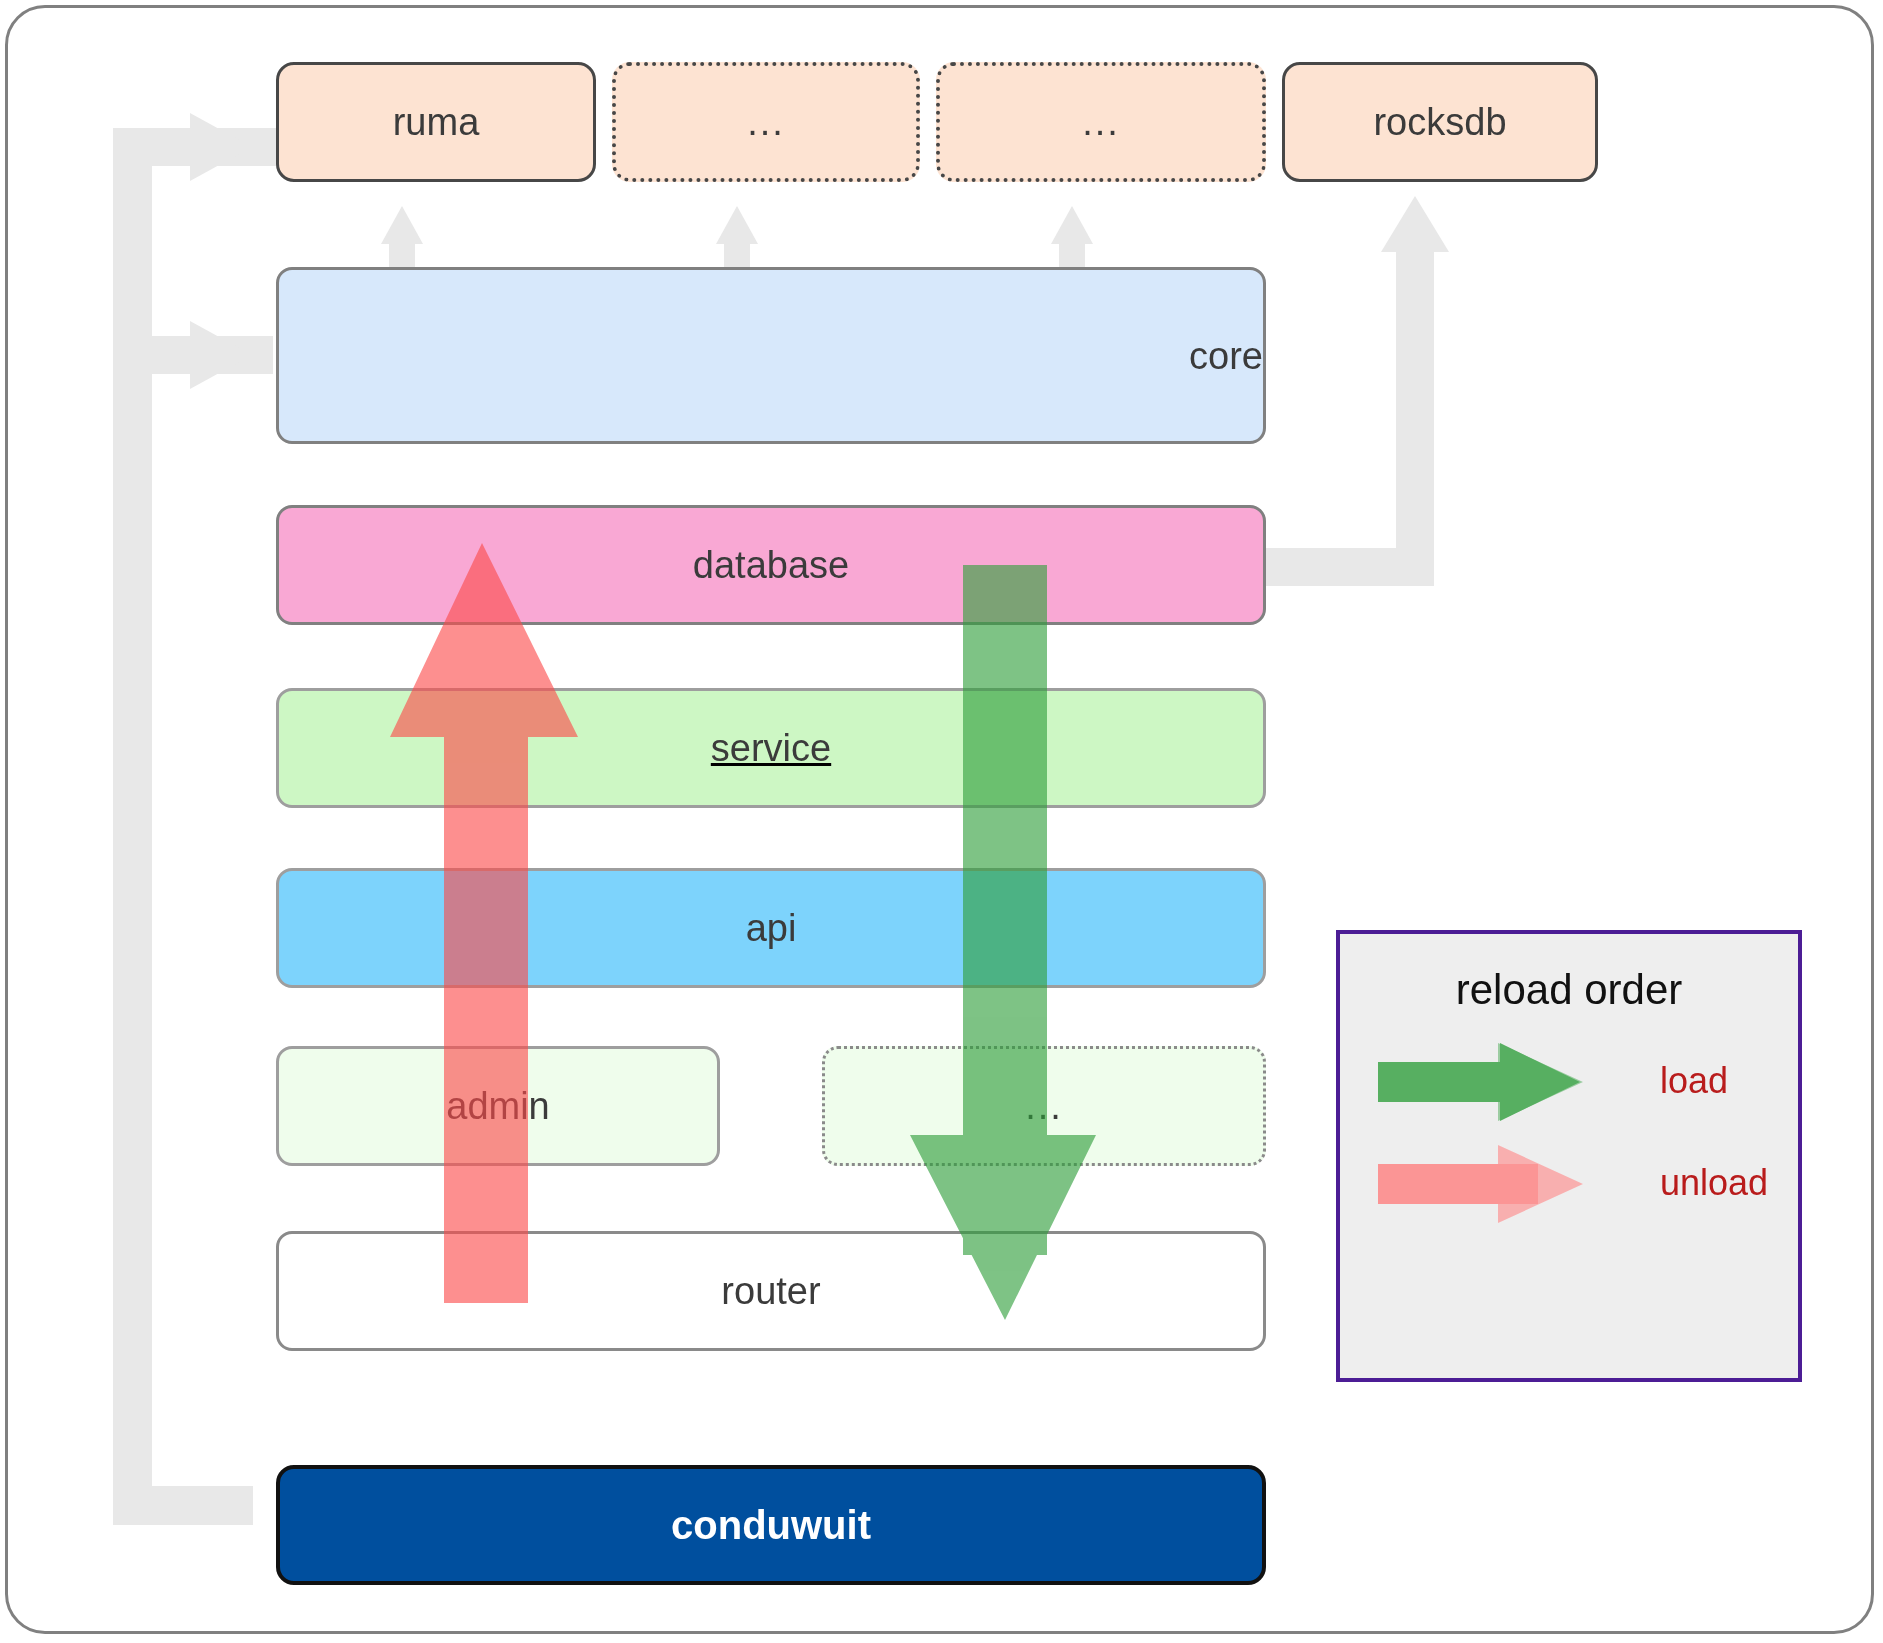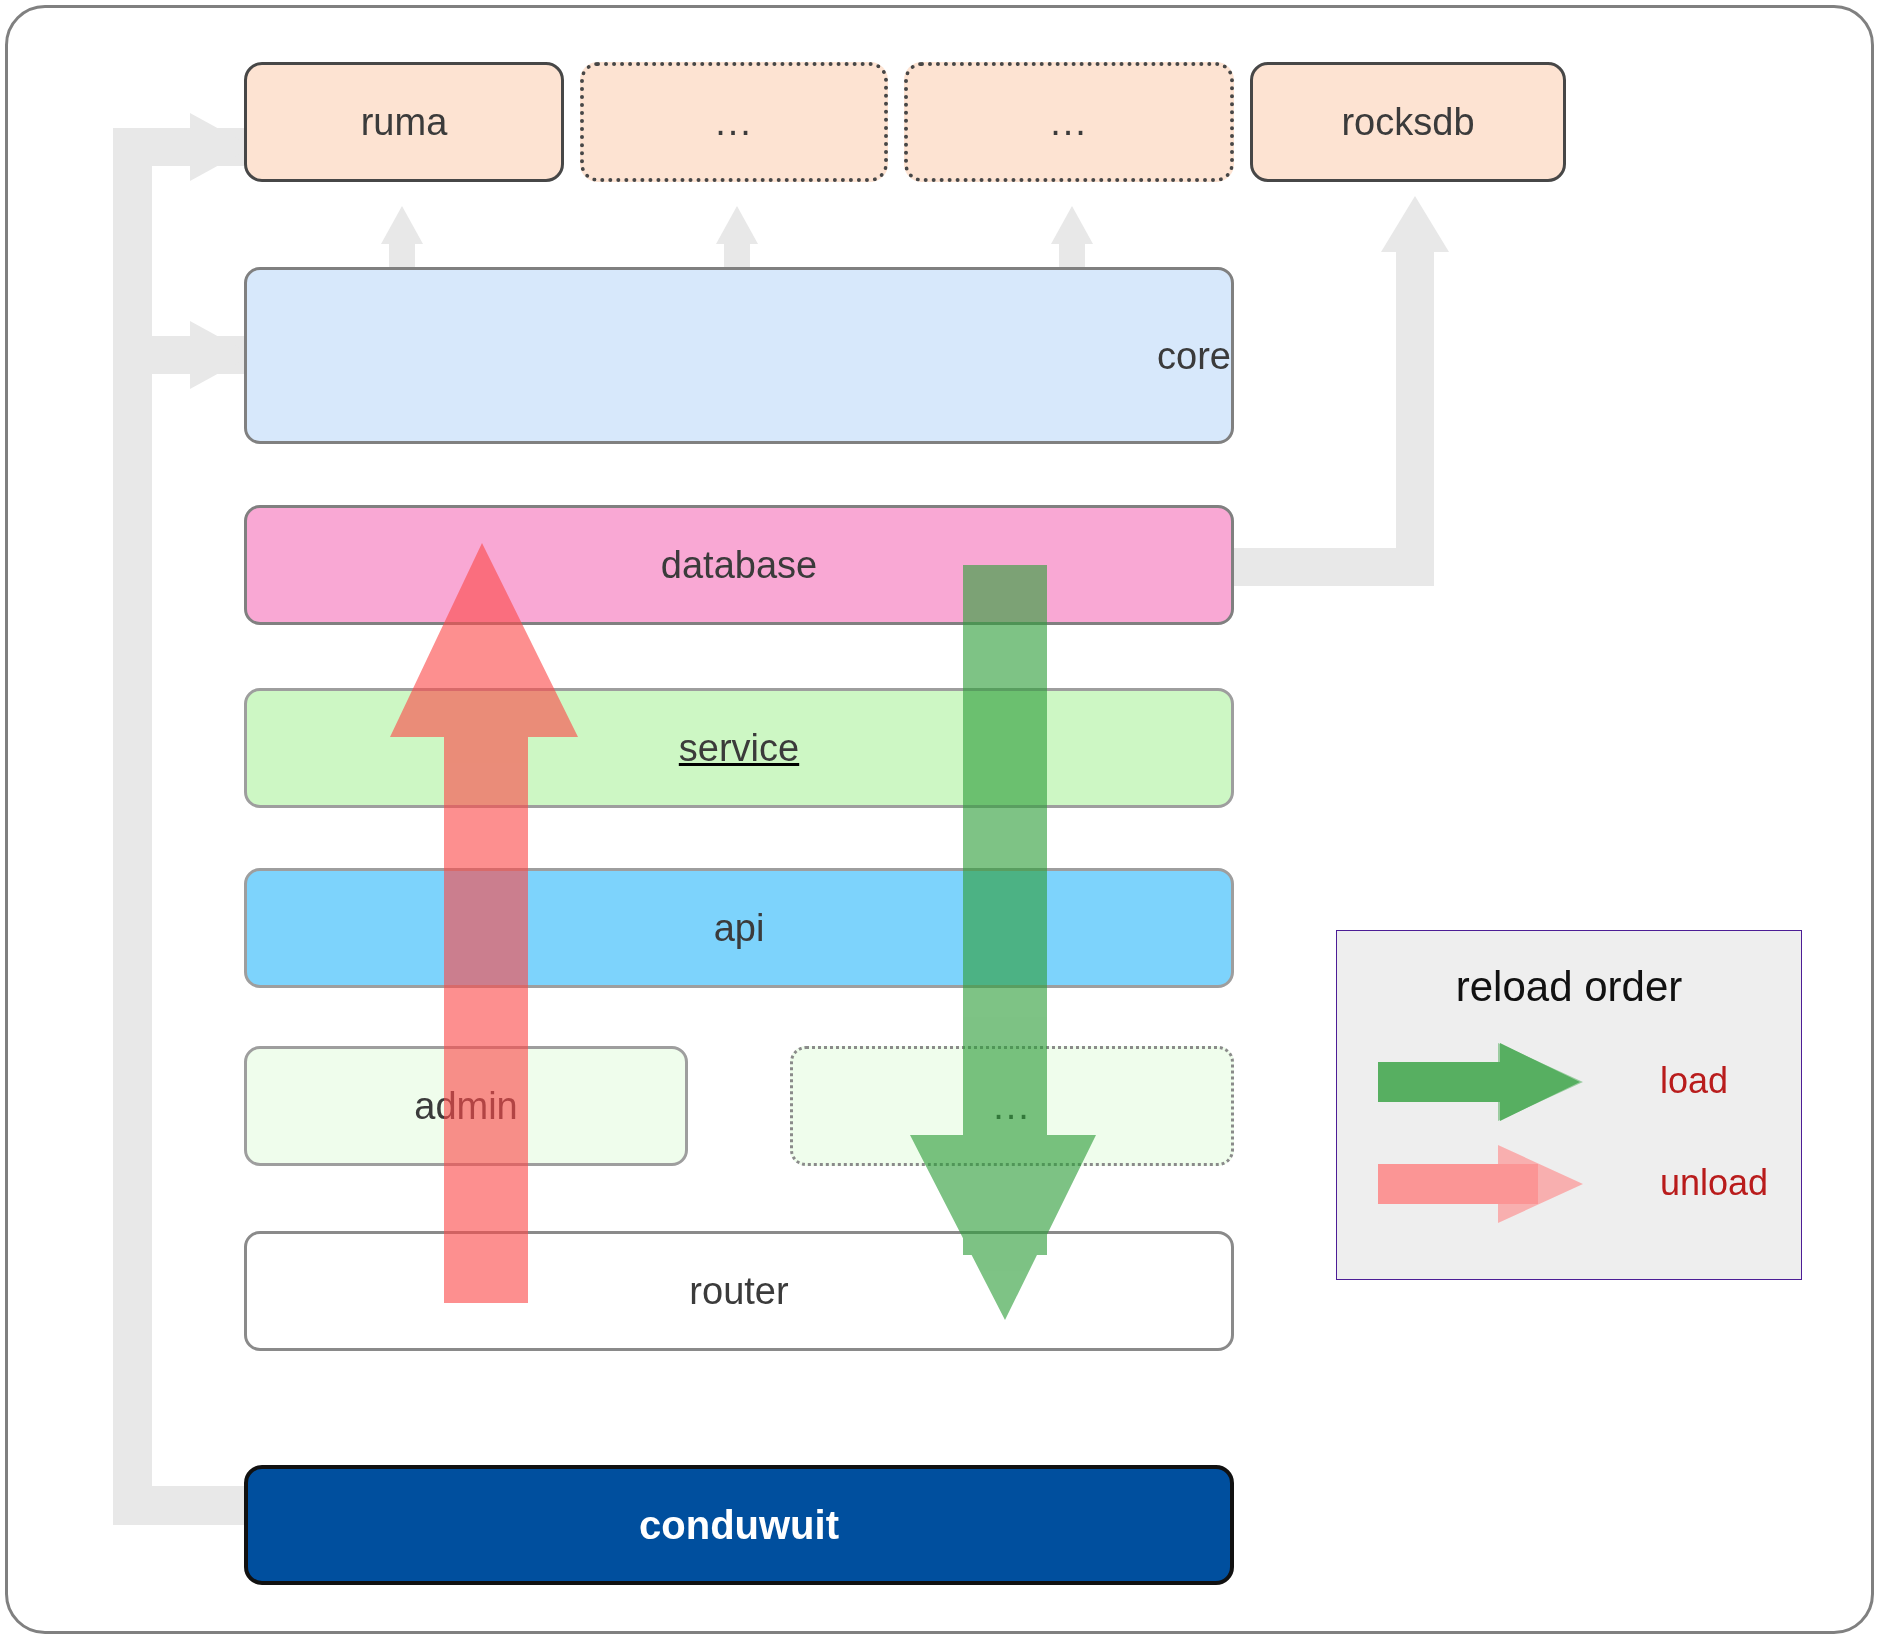--- a/index.html
+++ b/index.html
@@ -36,20 +36,21 @@
     height: 1643px;
     pointer-events: none;
   }
   .node {
     position: absolute;
     box-sizing: border-box;
     display: flex;
     align-items: center;
     justify-content: center;
     border-radius: 16px;
+    margin-left: 32px;
   }
   .node .label {
     font-size: 38px;
     color: #3b3b3b;
     line-height: 1;
     white-space: nowrap;
   }
   .node.dots .label {
     font-size: 38px;
     letter-spacing: 2px;
@@ -145,23 +146,23 @@
     color: #ffffff;
     font-weight: bold;
     font-size: 40px;
   }
   
   .legend {
     position: absolute;
     left: 1336px;
     top: 930px;
     width: 466px;
-    height: 350px;
+    height: 452px;
     background: #eeeeee;
-    border: 1px solid #4c1d95;
+    border: 4px solid #4c1d95;
     box-sizing: border-box;
   }
   .legend-title {
     position: absolute;
     left: 0;
     top: 32px;
     width: 100%;
     text-align: center;
     font-size: 42px;
     color: #111111;

